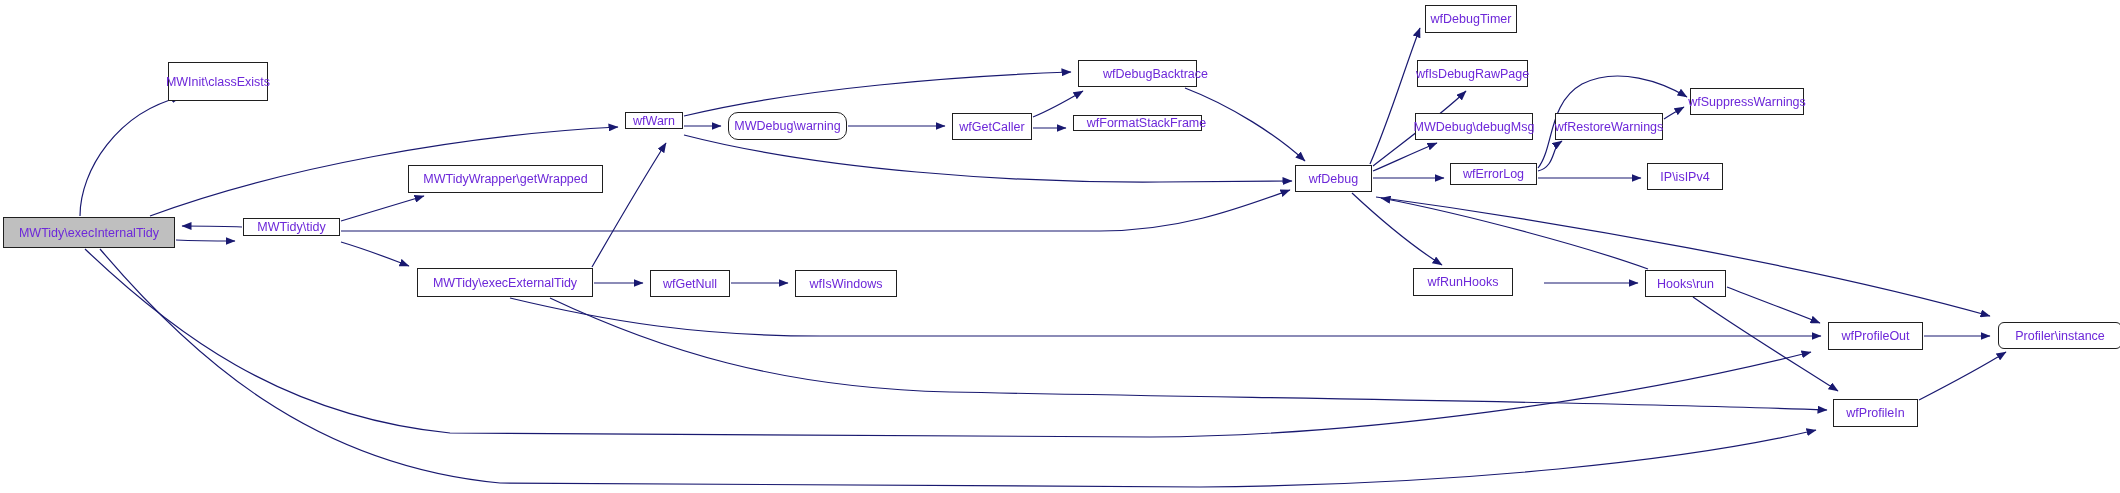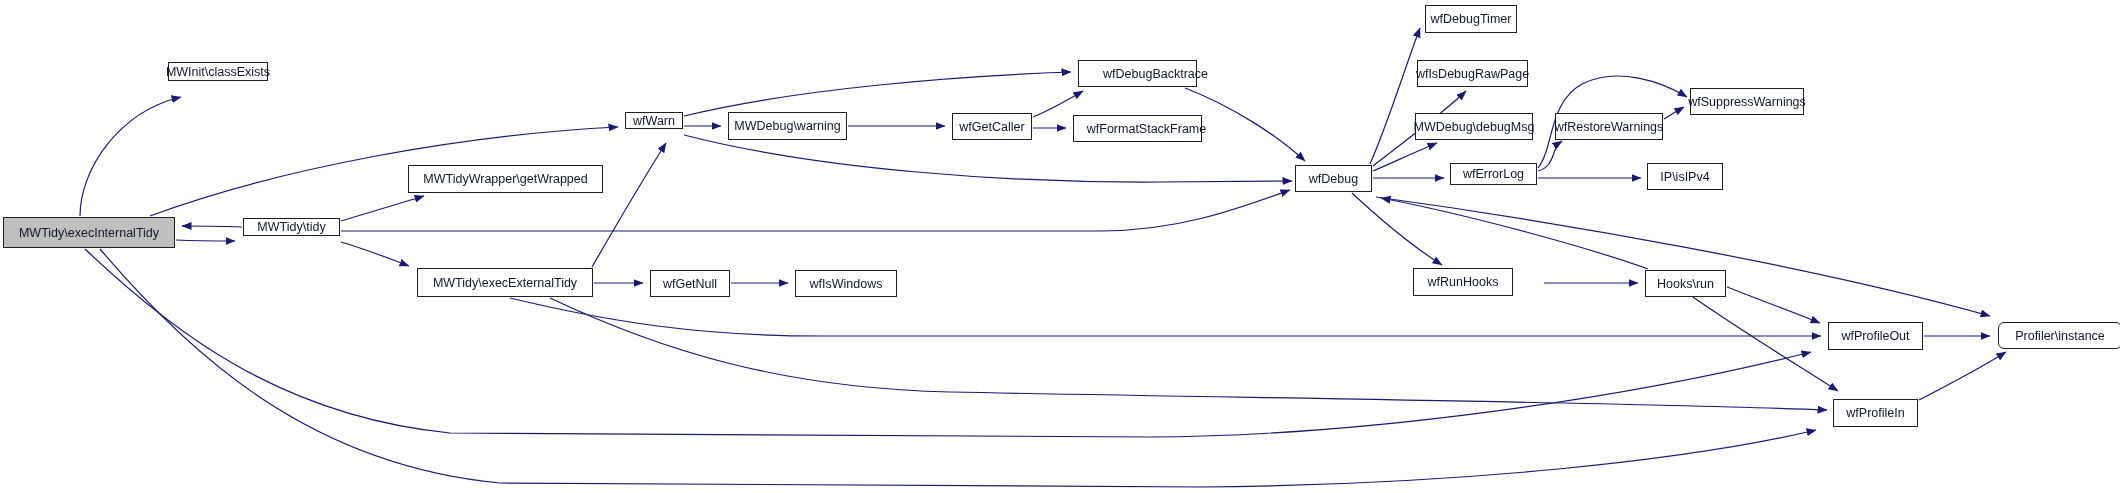--- a/index.html
+++ b/index.html
@@ -10,21 +10,21 @@
     font-family:"Liberation Sans","DejaVu Sans",sans-serif;
     overflow:hidden;
   }
   #edge-layer{position:absolute;left:0;top:0;width:2120px;height:493px;}
   .edge{fill:none;stroke:#191970;stroke-width:1.2px;}
   .node{
     position:absolute;
     box-sizing:border-box;
     border:1.2px solid #1f1f1f;
     background:#ffffff;
-    color:#0f172a;
+    color:#6d28d9;
     font-size:12.5px;
     display:flex;align-items:center;justify-content:center;
     white-space:nowrap;
     cursor:pointer;
   }
   .node.highlighted{background:#bfbfbf;cursor:default;}
 </style>
 </head>
 <body>
 
@@ -70,30 +70,30 @@
         <path d="M 1727 287 C 1760 300, 1790 311, 1820 323" class="edge" marker-end="url(#arrow)"></path>
         <path d="M 1693 297 C 1740 330, 1796 364, 1838 391" class="edge" marker-end="url(#arrow)"></path>
         <path d="M 1648 269 C 1590 248, 1470 215, 1381 198" class="edge" marker-end="url(#arrow)"></path>
         <path d="M 1376 197 C 1560 222, 1820 268, 1990 316" class="edge" marker-end="url(#arrow)"></path>
         <path d="M 1924 336 L 1990 336" class="edge" marker-end="url(#arrow)"></path>
         <path d="M 1919 400 C 1950 384, 1982 367, 2006 352" class="edge" marker-end="url(#arrow)"></path>
       </g>
   </svg>
   <div id="node-layer">
       <div class="node highlighted" style="left: 3px; top: 217px; width: 172px; height: 31px;">MWTidy\execInternalTidy</div>
-      <div class="node" style="left: 168px; top: 62px; width: 100px; height: 19px;">MWInit\classExists</div>
+      <div class="node" style="left: 168px; top: 62px; width: 100px; height: 39px;">MWInit\classExists</div>
       <div class="node" style="left: 243px; top: 218px; width: 97px; height: 18px;">MWTidy\tidy</div>
       <div class="node" style="left: 408px; top: 165px; width: 195px; height: 28px;">MWTidyWrapper\getWrapped</div>
       <div class="node" style="left: 417px; top: 268px; width: 176px; height: 29px;">MWTidy\execExternalTidy</div>
       <div class="node" style="left: 650px; top: 270px; width: 80px; height: 27px;">wfGetNull</div>
       <div class="node" style="left: 795px; top: 270px; width: 102px; height: 27px;">wfIsWindows</div>
       <div class="node" style="left: 625px; top: 112px; width: 58px; height: 17px;">wfWarn</div>
-      <div class="node" style="left: 728px; top: 112px; width: 119px; height: 28px;">MWDebug\warning</div>
+      <div class="node" style="left: 728px; top: 112px; width: 119px; height: 28px; border-radius: 10px;">MWDebug\warning</div>
       <div class="node" style="left: 952px; top: 113px; width: 80px; height: 27px;">wfGetCaller</div>
-      <div class="node" style="left: 1073px; top: 115px; width: 129px; height: 27px; padding-left: 18px;">wfFormatStackFrame</div>
+      <div class="node" style="left: 1073px; top: 115px; width: 129px; height: 16px; padding-left: 18px;">wfFormatStackFrame</div>
       <div class="node" style="left: 1078px; top: 60px; width: 119px; height: 27px; padding-left: 36px;">wfDebugBacktrace</div>
       <div class="node" style="left: 1295px; top: 165px; width: 77px; height: 27px;">wfDebug</div>
       <div class="node" style="left: 1425px; top: 5px; width: 92px; height: 28px;">wfDebugTimer</div>
       <div class="node" style="left: 1417px; top: 60px; width: 111px; height: 27px;">wfIsDebugRawPage</div>
       <div class="node" style="left: 1415px; top: 113px; width: 118px; height: 27px;">MWDebug\debugMsg</div>
       <div class="node" style="left: 1450px; top: 163px; width: 87px; height: 22px;">wfErrorLog</div>
       <div class="node" style="left: 1555px; top: 113px; width: 108px; height: 27px;">wfRestoreWarnings</div>
       <div class="node" style="left: 1690px; top: 88px; width: 114px; height: 27px;">wfSuppressWarnings</div>
       <div class="node" style="left: 1647px; top: 163px; width: 76px; height: 27px;">IP\isIPv4</div>
       <div class="node" style="left: 1413px; top: 268px; width: 100px; height: 28px;">wfRunHooks</div>

